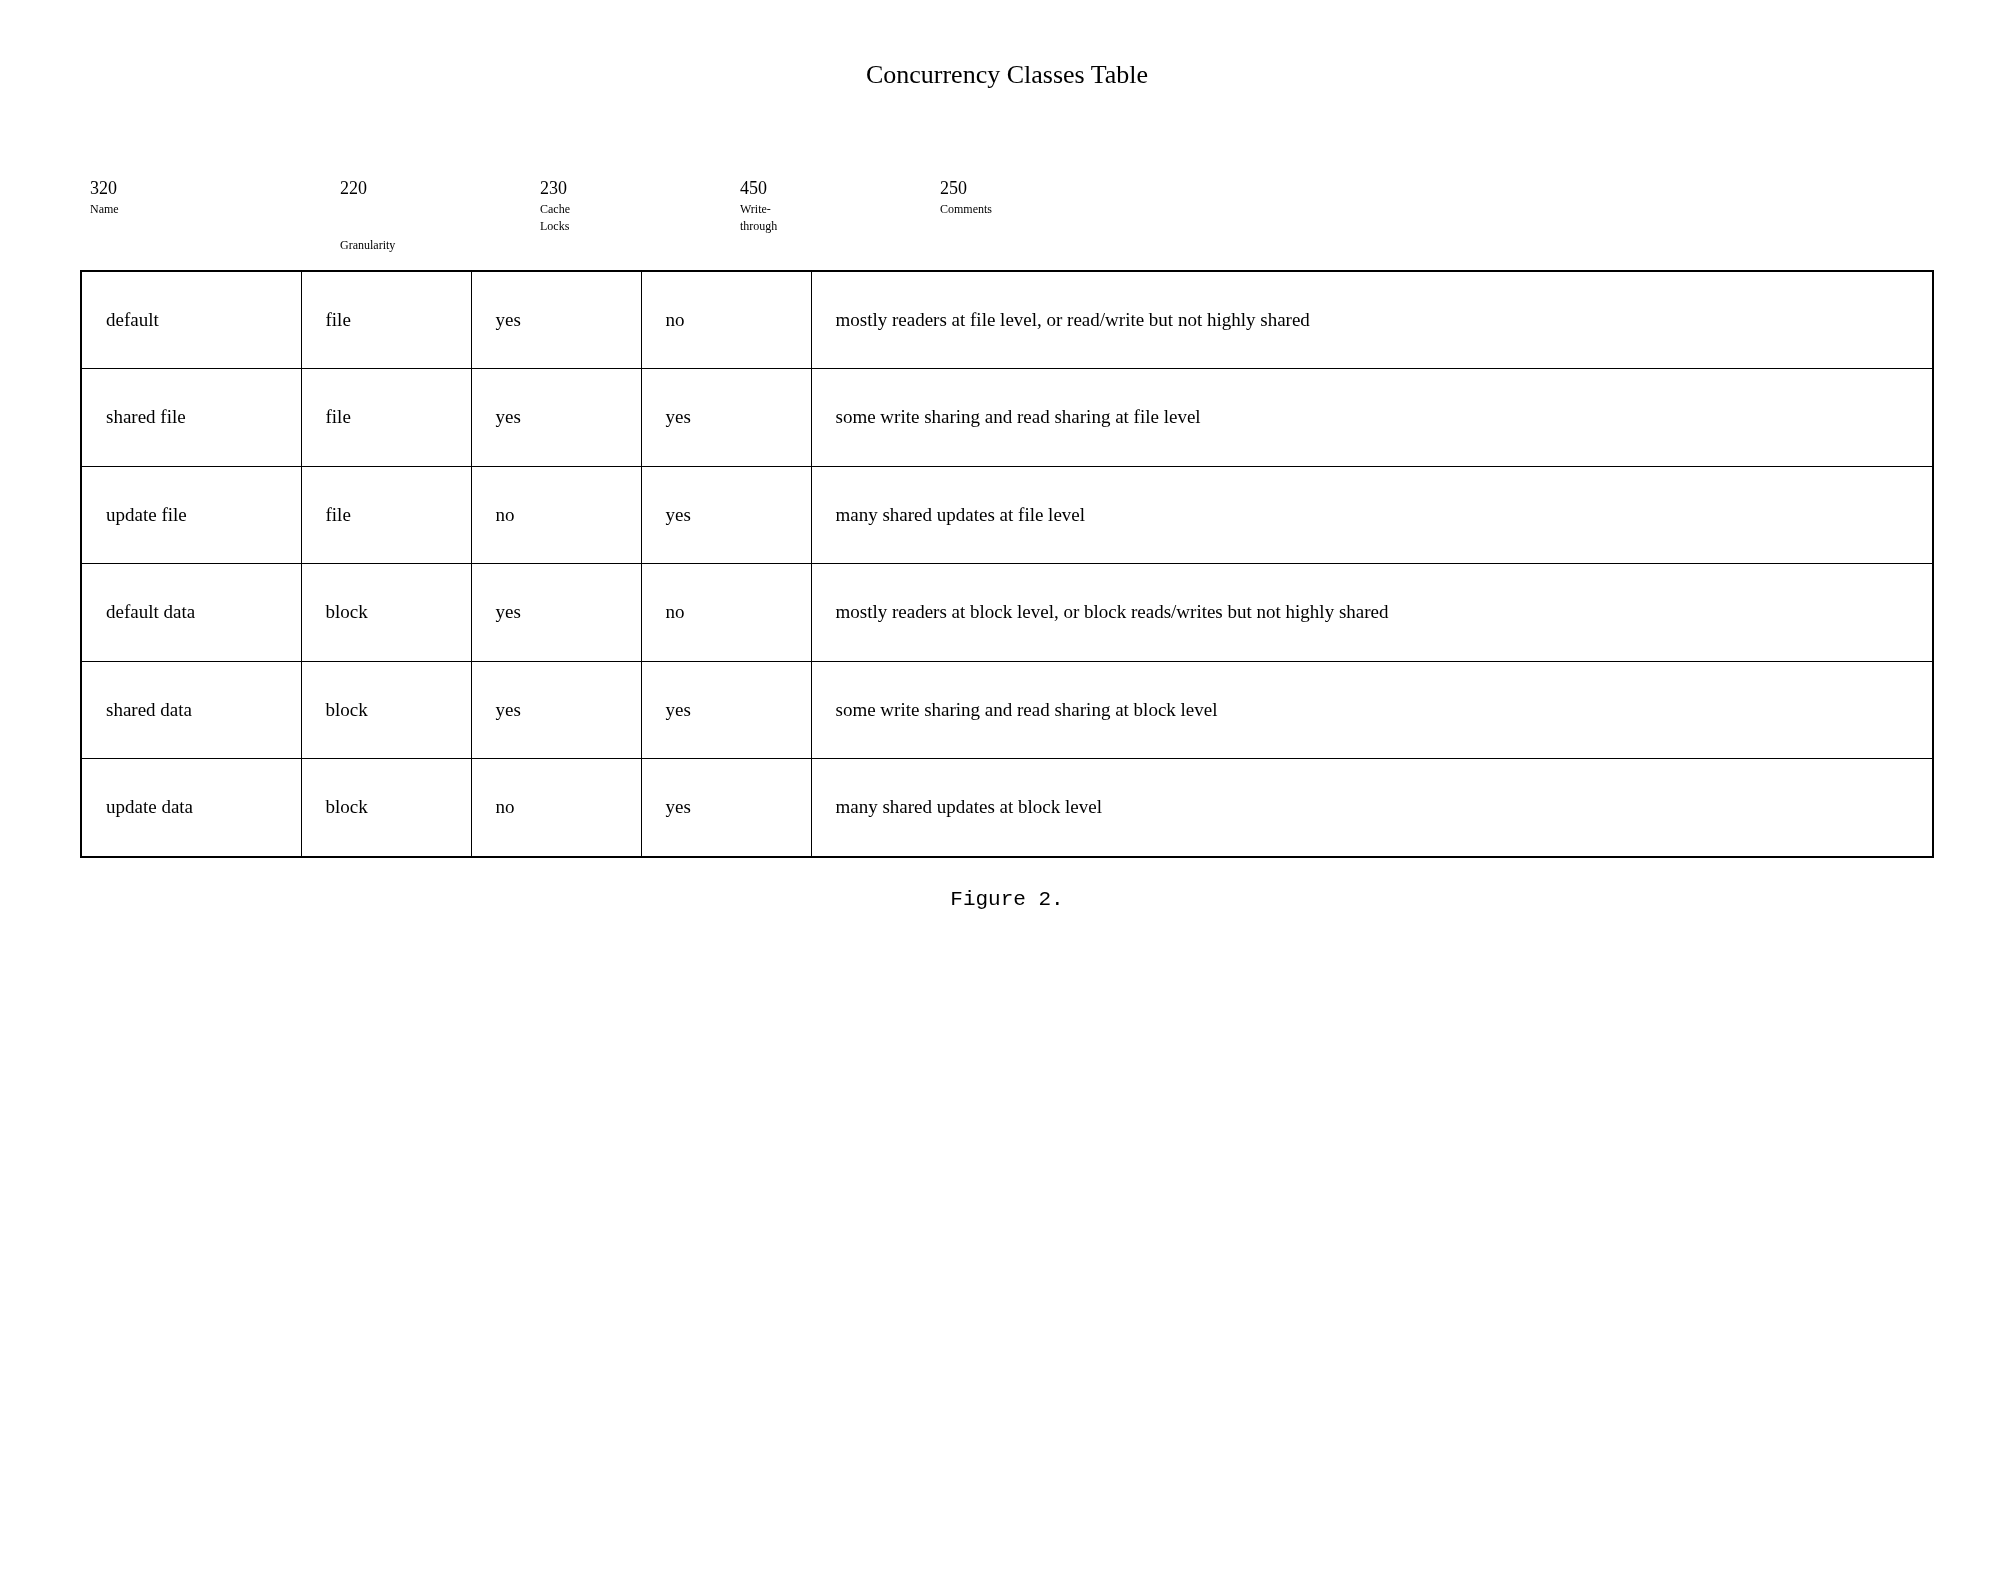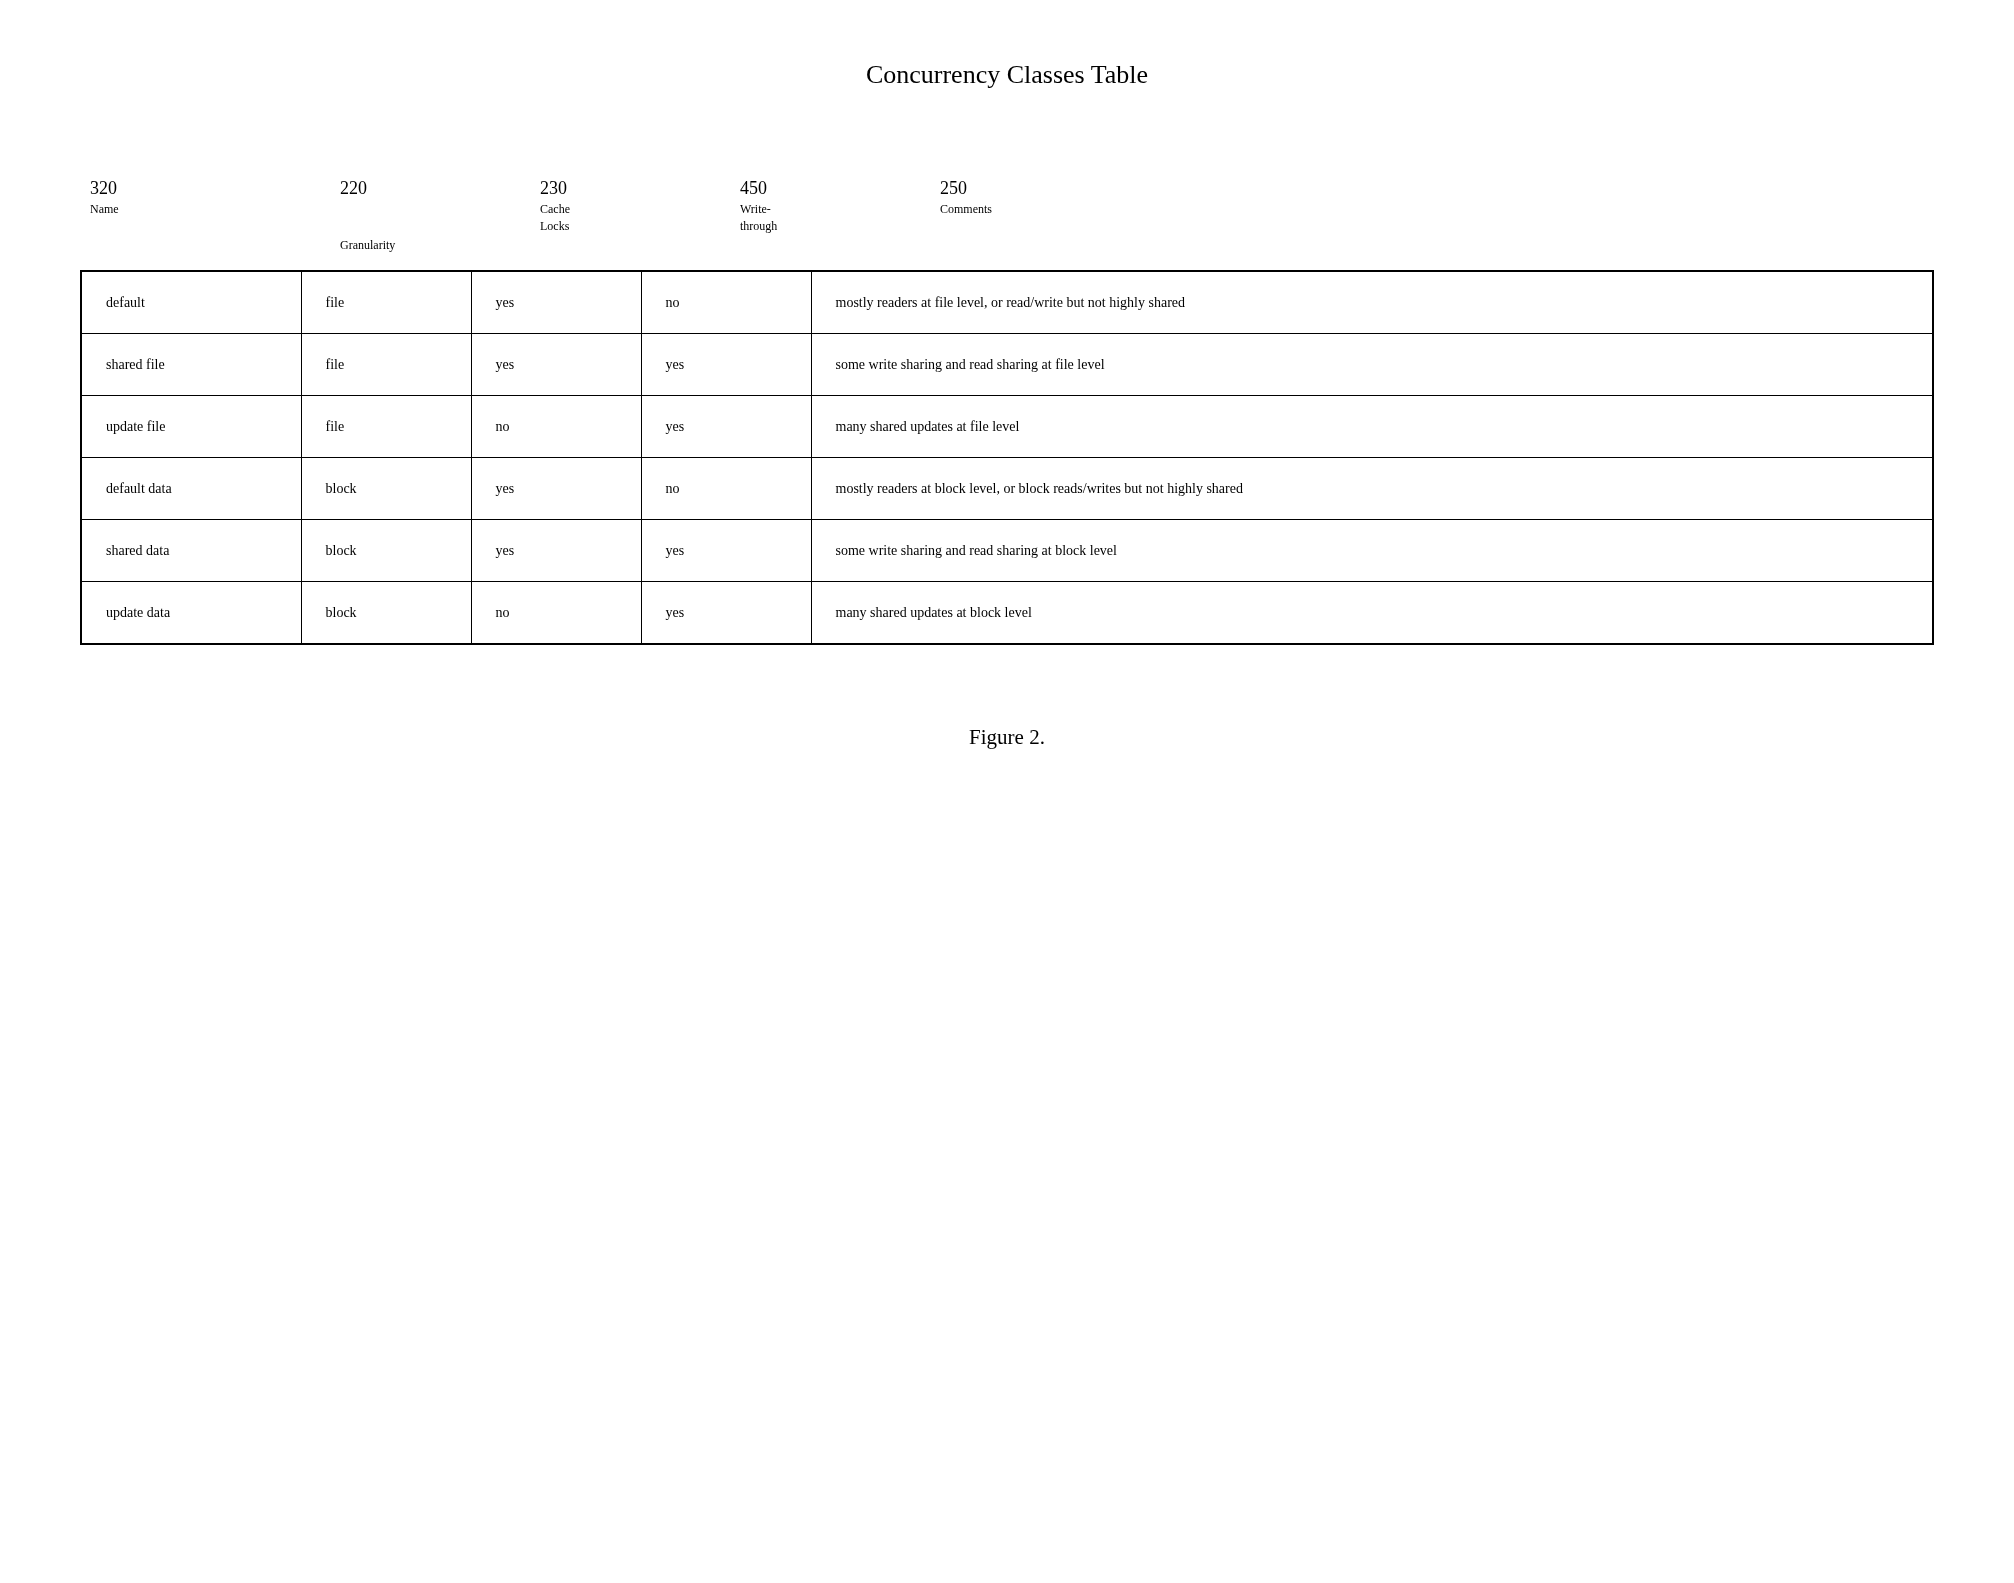--- a/index.html
+++ b/index.html
@@ -58,37 +58,38 @@
 
     .main-table {
       width: 100%;
       max-width: 1860px;
       border-collapse: collapse;
       border: 2px solid #000;
     }
 
     .main-table td {
       border: 1.5px solid #000;
-      padding: 20px 24px;
+      padding: 34px 24px;
       vertical-align: top;
-      font-size: 14px;
+      font-size: 19px;
       line-height: 1.5;
       font-family: Liberation Serif, serif;
     }
 
     .col-name { width: 220px; }
     .col-gran { width: 170px; }
     .col-cache { width: 170px; }
     .col-write { width: 170px; }
     .col-comments { }
 
     .figure-caption {
-      margin-top: 80px;
+      margin-top: 30px;
       font-size: 21px;
       text-align: center;
+      font-family: Liberation Mono, monospace;
     }
   </style>
 </head>
 <body>
 
 <h1 class="page-title">Concurrency Classes Table</h1>
 
 <div class="header-labels">
   <div class="header-col header-col-1">
     <span class="header-number">320</span>

